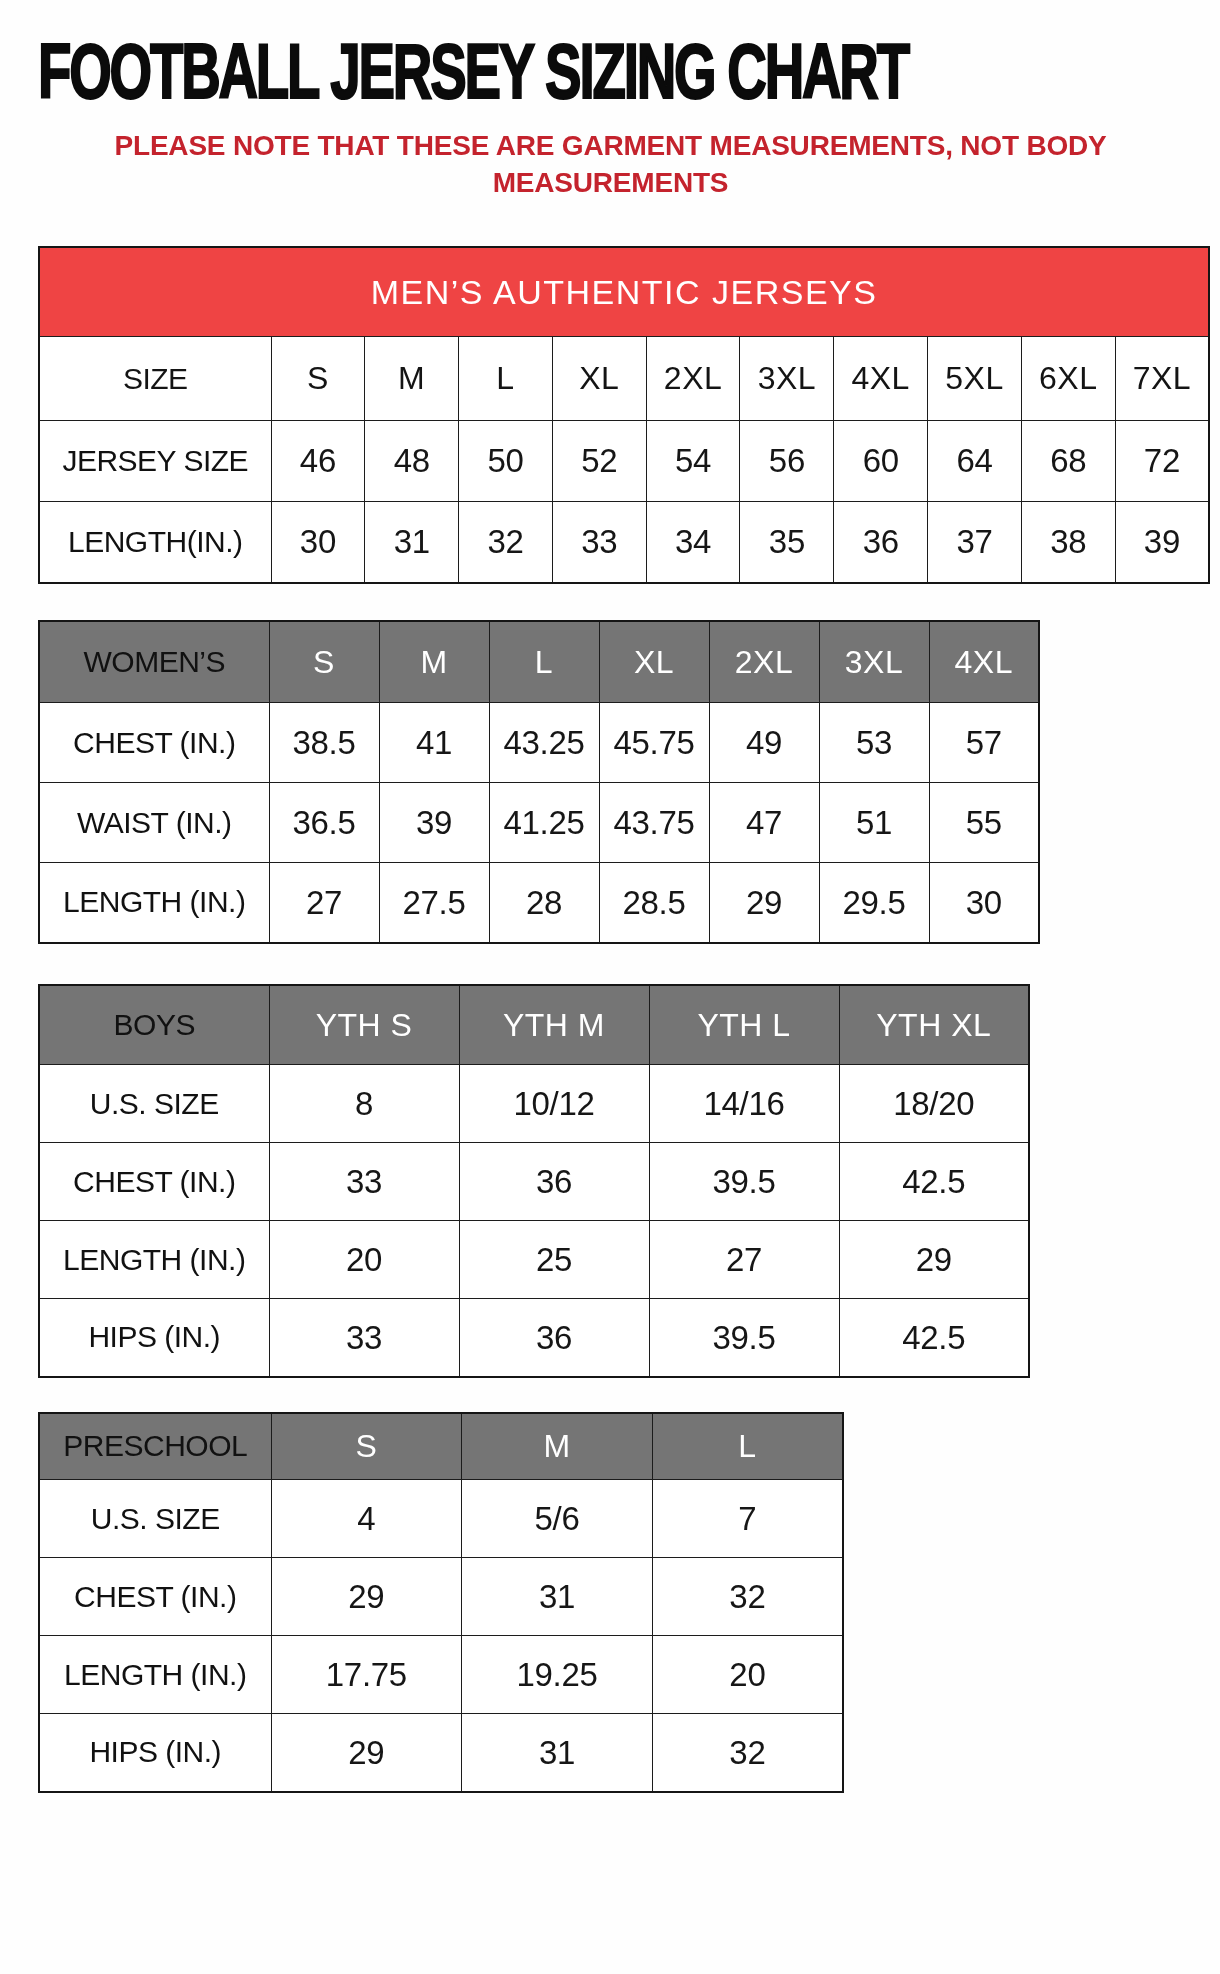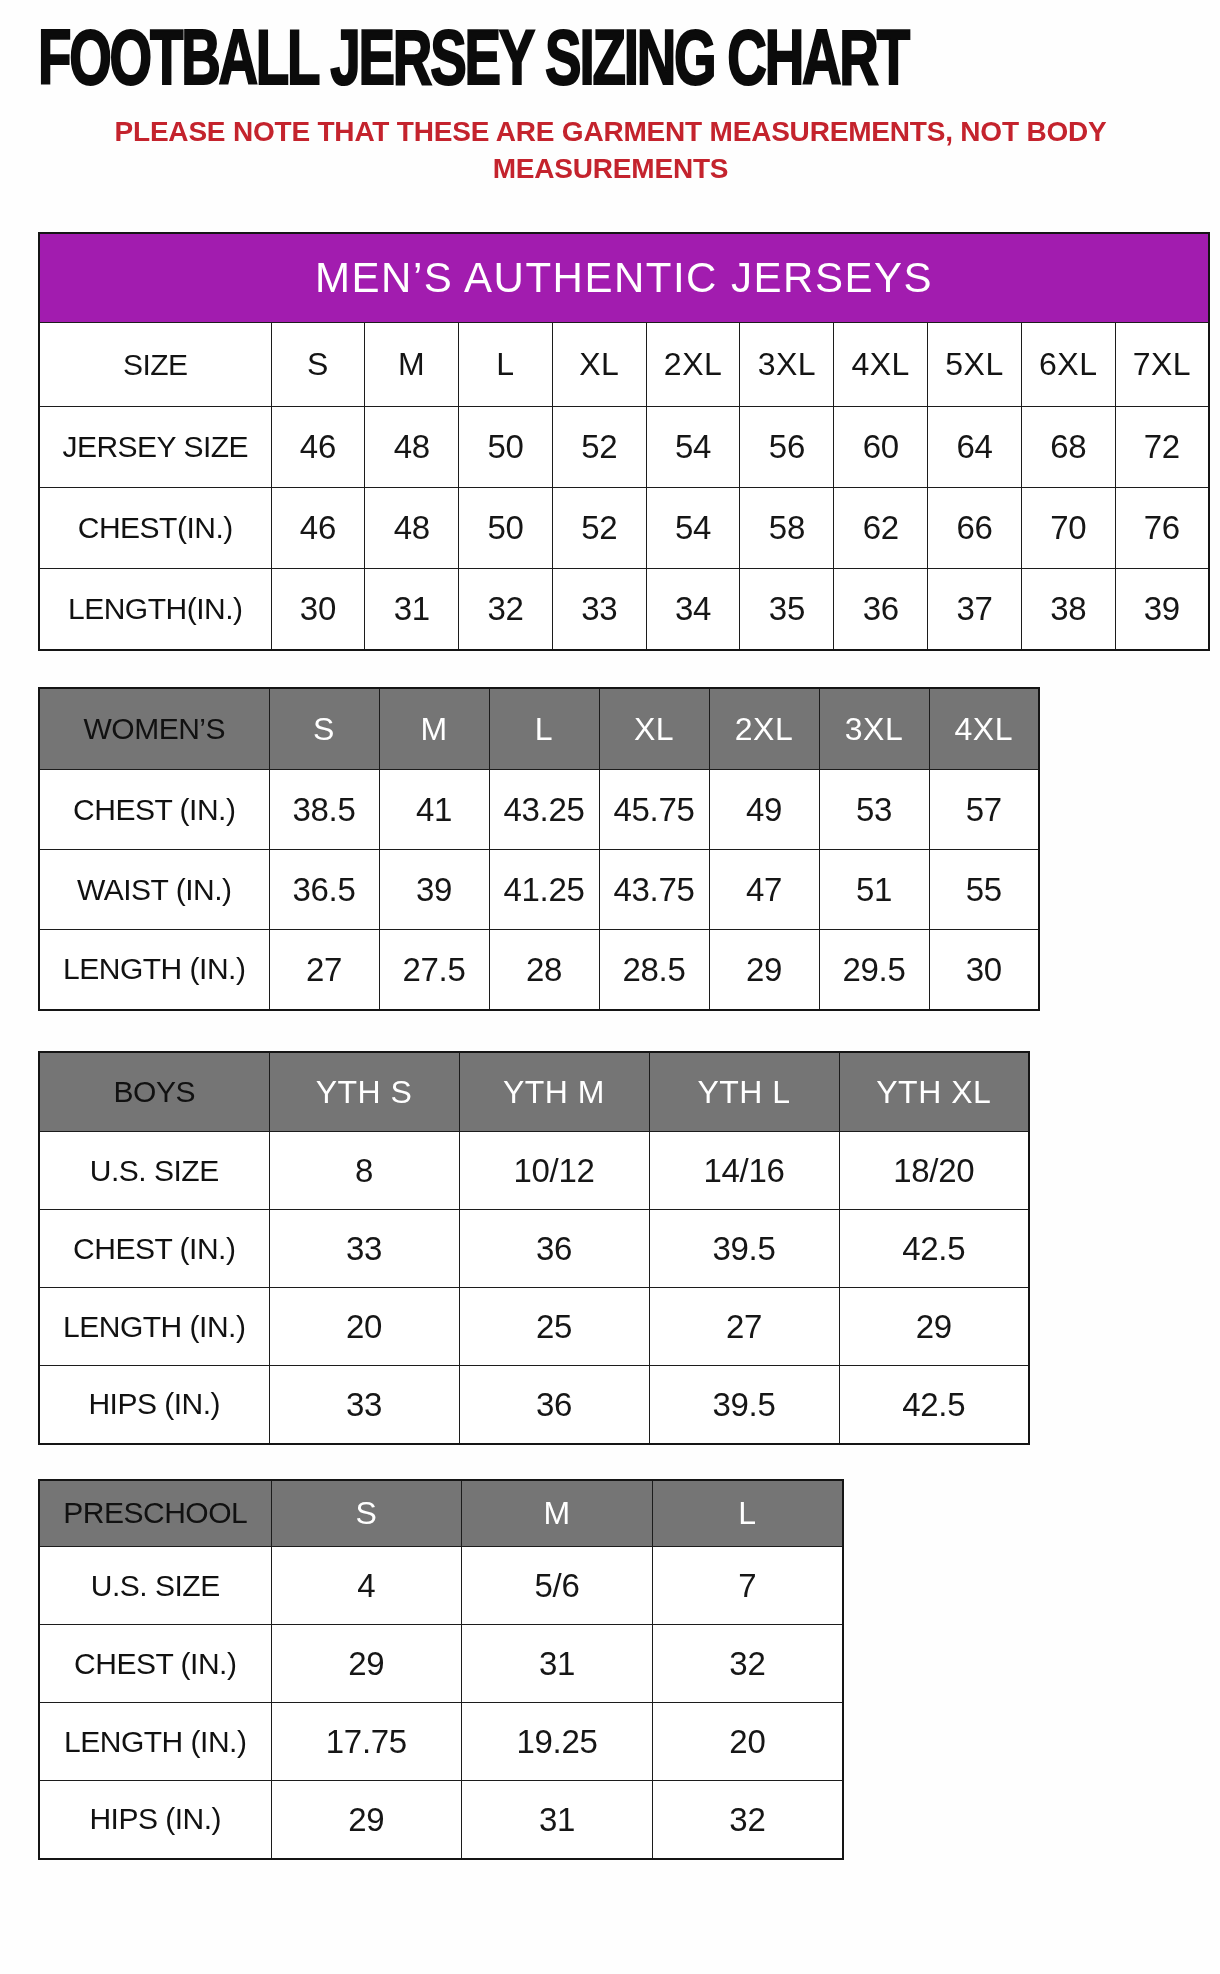--- a/index.html
+++ b/index.html
@@ -5,21 +5,21 @@
   html,body{margin:0;padding:0;}
   body{
     width:1220px;height:1974px;overflow:hidden;
     background:#fefefe;color:#181818;
     font-family:"Liberation Sans","DejaVu Sans",sans-serif;
     -webkit-font-smoothing:antialiased;
   }
   .page{padding:12px 0 0 38px;}
 
   
-  h1.title{margin:6px 0 0 0;line-height:1;height:78px;}
+  h1.title{margin:20px 0 0 0;line-height:1;height:78px;}
   .title-inner{
     display:inline-block;
     font-size:74px;font-weight:900;letter-spacing:-3px;
     color:#0b0b0b;white-space:nowrap;
     transform:scale(0.74,1.06);transform-origin:left top;
     -webkit-text-stroke:2px #0b0b0b;
   }
 
   
   .note{
@@ -39,22 +39,22 @@
     text-align:center;vertical-align:middle;
     font-weight:normal;
     padding:0 4px;
     overflow:hidden;
   }
   table.tbl td{font-size:33px;letter-spacing:-0.3px;color:#161616;}
   table.tbl th.lbl{font-size:30px;letter-spacing:-0.5px;color:#111;line-height:1.15;}
 
   
   .banner-row th{
-    background:#a21caf;color:#fff;
-    font-size:42px;letter-spacing:1.5px;
+    background:#ef4444;color:#fff;
+    font-size:34px;letter-spacing:1.5px;
     border-bottom:3px solid #050505;
   }
   .head-row th{
     background:#757575;color:#fff;
     font-size:32px;letter-spacing:0.5px;
     border-bottom:3px solid #050505;
   }
   .head-row th.lbl{background:#757575;color:#fff;}
 
   
@@ -125,33 +125,20 @@
           <td>46</td>
           <td>48</td>
           <td>50</td>
           <td>52</td>
           <td>54</td>
           <td>56</td>
           <td>60</td>
           <td>64</td>
           <td>68</td>
           <td>72</td>
-        </tr>
-        <tr>
-          <th class="lbl">CHEST(IN.)</th>
-          <td>46</td>
-          <td>48</td>
-          <td>50</td>
-          <td>52</td>
-          <td>54</td>
-          <td>58</td>
-          <td>62</td>
-          <td>66</td>
-          <td>70</td>
-          <td>76</td>
         </tr>
         <tr>
           <th class="lbl">LENGTH(IN.)</th>
           <td>30</td>
           <td>31</td>
           <td>32</td>
           <td>33</td>
           <td>34</td>
           <td>35</td>
           <td>36</td>

